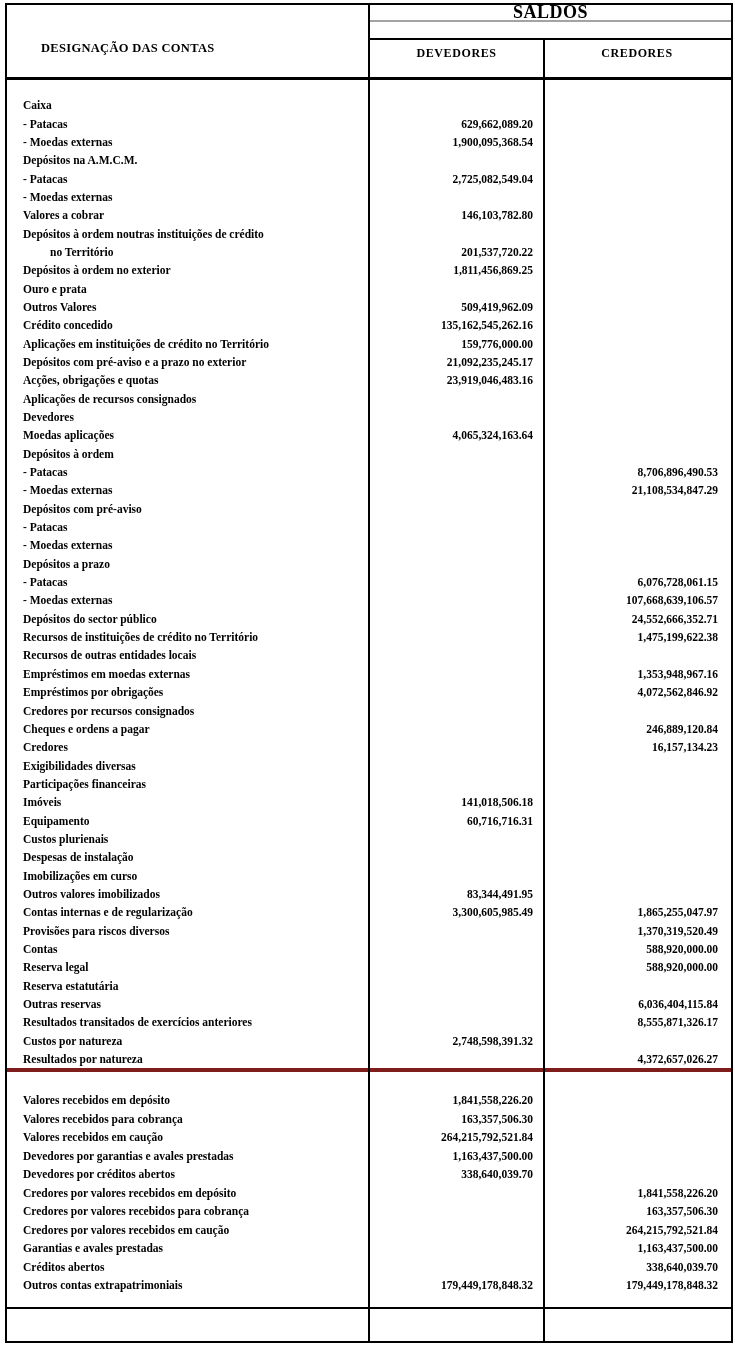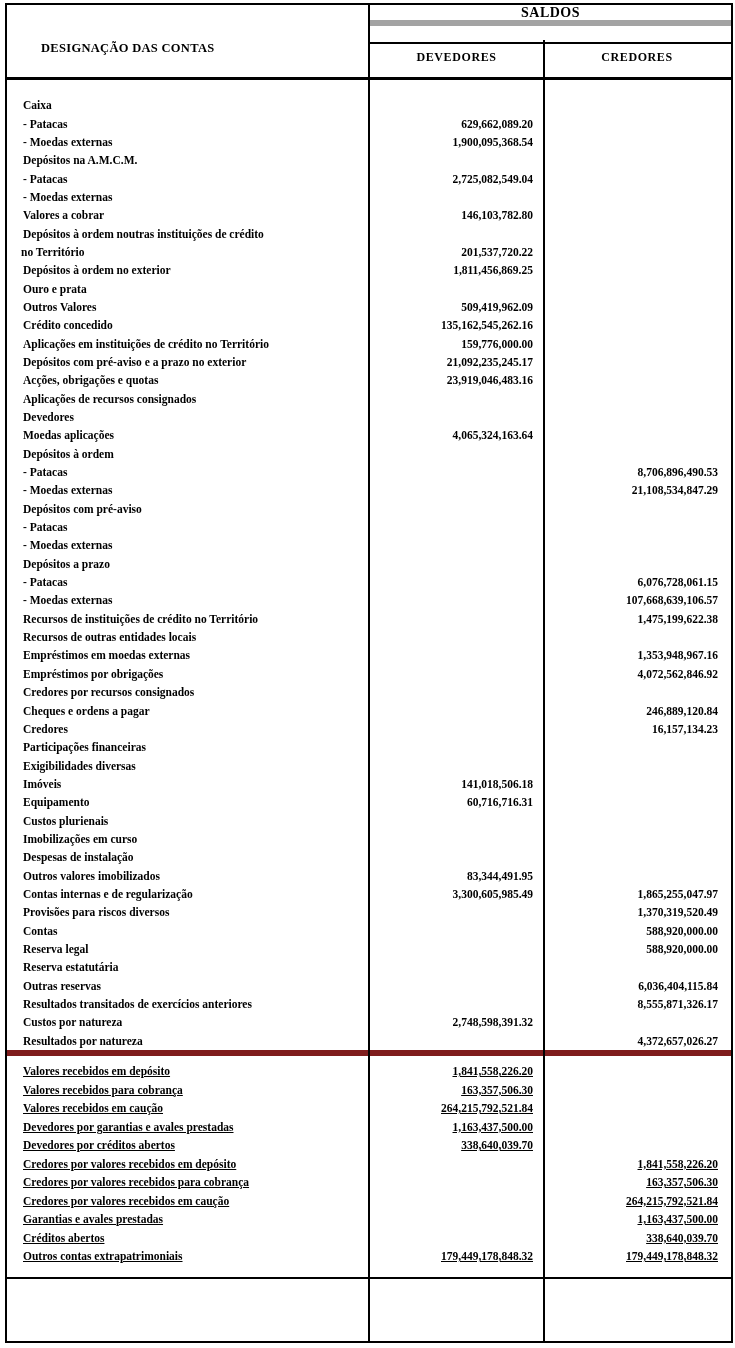--- a/index.html
+++ b/index.html
@@ -12,39 +12,39 @@
   .sheet { position:absolute; left:5px; top:3px; width:724px; height:1336px;
     border:2px solid #000; background:#fff; }
   
   .vline-names { position:absolute; top:0; bottom:0; left:361px; width:2px; background:#000; }
   .vline-devcred { position:absolute; top:35px; bottom:0; left:536px; width:2px; background:#000; }
 
   
   .header { position:relative; height:72px; border-bottom:3px solid #000; }
   .designacao { position:absolute; left:22px; top:36px; font-size:12.5px; font-weight:700; letter-spacing:.3px;margin-left:12px; }
   .saldos-row { margin-left:363px; height:15px; line-height:15px; text-align:center;
-    font-size:14px; font-weight:700; letter-spacing:.5px; border-bottom:6px solid #a3a3a3; }
+    font-size:18px; font-weight:700; letter-spacing:.5px; border-bottom:2px solid #a3a3a3; }
   .saldos-band { margin-left:363px; height:16px; border-bottom:2px solid #000; }
   .colheads { margin-left:363px; display:flex; }
   .colhead { box-sizing:border-box; padding-top:6px; text-align:center;
     font-size:12px; font-weight:700; letter-spacing:.6px; }
   .colhead.dev { width:173px; }
   .colhead.cred { flex:1; }
 
   
   .sec { position:relative; }
-  .sec1 { padding-top:16px; border-bottom:6px solid #7f1d1d; }
-  .sec2 { padding-top:6px; padding-bottom:12px; border-bottom:2px solid #000;text-decoration:underline; }
+  .sec1 { padding-top:16px; border-bottom:4px solid #7f1d1d; }
+  .sec2 { padding-top:19px; padding-bottom:12px; border-bottom:2px solid #000; }
   .row { display:flex; align-items:center; }
   .sec1 .row { height:18.35px; }
   .sec2 .row { height:18.5px; }
   .cell { box-sizing:border-box; white-space:nowrap; overflow:visible;
     font-size:11.5px; font-weight:700; }
   .cell.name { width:361px; padding-left:16px; }
-  .cell.name.indent { padding-left:14px; }
+  .cell.name.indent { padding-left:43px; }
   .cell.dev { width:175px; text-align:right; padding-right:10px;
     font-variant-numeric:tabular-nums; }
   .cell.cred { flex:1; text-align:right; padding-right:13px;
     font-variant-numeric:tabular-nums; }
 
   
   .totals { display:flex; align-items:center; height:52px;margin-top:48px; }
   .totals .cell { font-size:12.5px;padding-left:46px; }
   .totals .cell.name { text-align:center; padding-left:0; letter-spacing:.6px; }
 </style>
@@ -198,20 +198,25 @@
         <div class="cell name">- Patacas</div>
         <div class="cell dev"></div>
         <div class="cell cred">6,076,728,061.15</div>
       </div>
       <div class="row">
         <div class="cell name">- Moedas externas</div>
         <div class="cell dev"></div>
         <div class="cell cred">107,668,639,106.57</div>
       </div>
       <div class="row">
+        <div class="cell name">Depósitos do sector público</div>
+        <div class="cell dev"></div>
+        <div class="cell cred">24,552,666,352.71</div>
+      </div>
+      <div class="row">
         <div class="cell name">Recursos de instituições de crédito no Território</div>
         <div class="cell dev"></div>
         <div class="cell cred">1,475,199,622.38</div>
       </div>
       <div class="row">
         <div class="cell name">Recursos de outras entidades locais</div>
         <div class="cell dev"></div>
         <div class="cell cred"></div>
       </div>
       <div class="row">
@@ -233,51 +238,51 @@
         <div class="cell name">Cheques e ordens a pagar</div>
         <div class="cell dev"></div>
         <div class="cell cred">246,889,120.84</div>
       </div>
       <div class="row">
         <div class="cell name">Credores</div>
         <div class="cell dev"></div>
         <div class="cell cred">16,157,134.23</div>
       </div>
       <div class="row">
+        <div class="cell name">Exigibilidades diversas</div>
+        <div class="cell dev"></div>
+        <div class="cell cred"></div>
+      </div>
+      <div class="row">
         <div class="cell name">Participações financeiras</div>
-        <div class="cell dev"></div>
-        <div class="cell cred"></div>
-      </div>
-      <div class="row">
-        <div class="cell name">Exigibilidades diversas</div>
         <div class="cell dev"></div>
         <div class="cell cred"></div>
       </div>
       <div class="row">
         <div class="cell name">Imóveis</div>
         <div class="cell dev">141,018,506.18</div>
         <div class="cell cred"></div>
       </div>
       <div class="row">
         <div class="cell name">Equipamento</div>
         <div class="cell dev">60,716,716.31</div>
         <div class="cell cred"></div>
       </div>
       <div class="row">
         <div class="cell name">Custos plurienais</div>
         <div class="cell dev"></div>
         <div class="cell cred"></div>
       </div>
       <div class="row">
+        <div class="cell name">Despesas de instalação</div>
+        <div class="cell dev"></div>
+        <div class="cell cred"></div>
+      </div>
+      <div class="row">
         <div class="cell name">Imobilizações em  curso</div>
-        <div class="cell dev"></div>
-        <div class="cell cred"></div>
-      </div>
-      <div class="row">
-        <div class="cell name">Despesas de instalação</div>
         <div class="cell dev"></div>
         <div class="cell cred"></div>
       </div>
       <div class="row">
         <div class="cell name">Outros valores imobilizados</div>
         <div class="cell dev">83,344,491.95</div>
         <div class="cell cred"></div>
       </div>
       <div class="row">
         <div class="cell name">Contas internas e de regularização</div>

